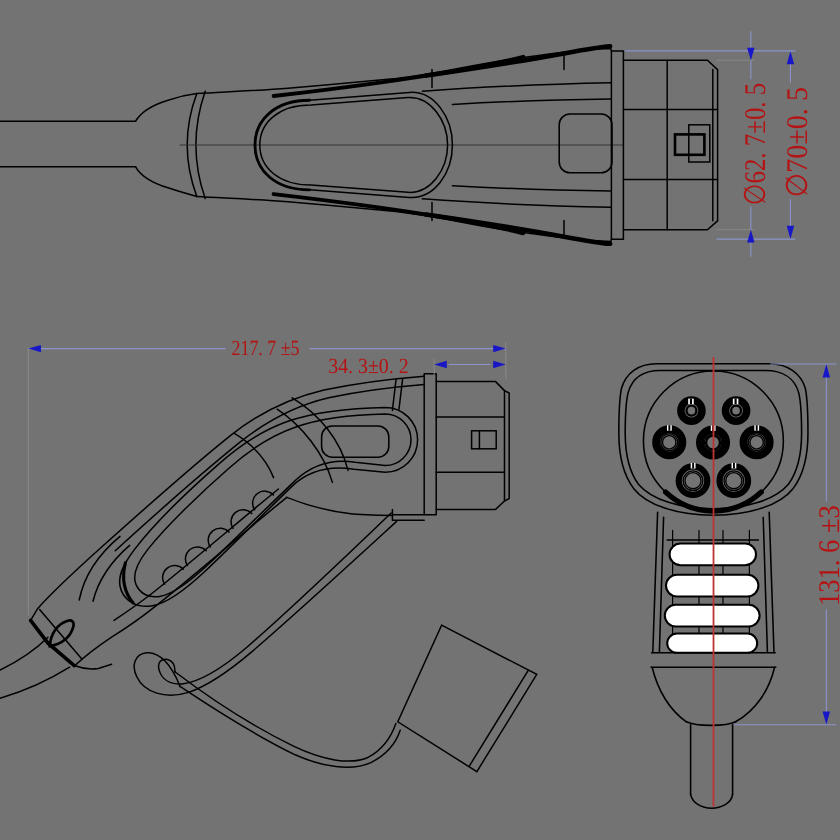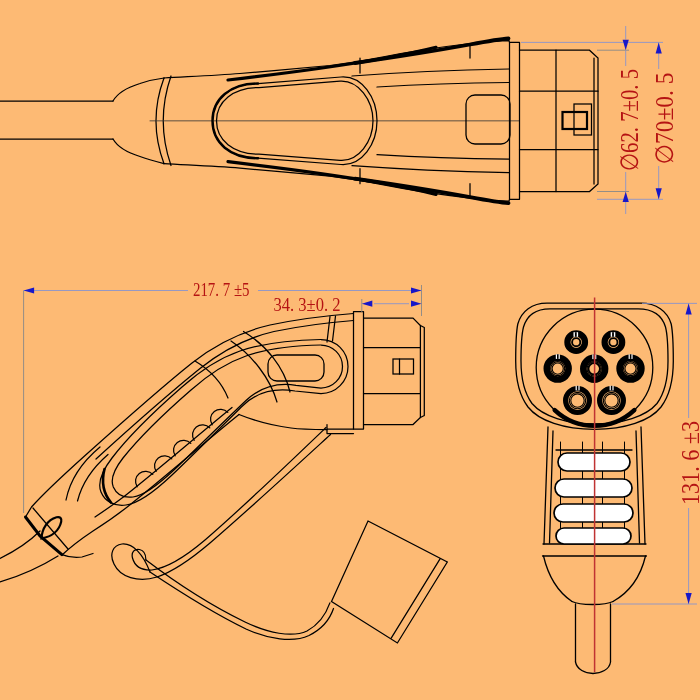--- a/index.html
+++ b/index.html
@@ -1,16 +1,16 @@
 <!DOCTYPE html>
 <html><head>
 <meta charset="utf-8">
 <style>
   html,body{margin:0;padding:0;background:#fff;}
-  #page{width:700px;height:700px;position:relative;background:#fdba74;overflow:hidden;}
+  #page{width:700px;height:700px;position:relative;background:#737373;overflow:hidden;}
   svg{position:absolute;top:0;left:0;}
   text{font-family:"Liberation Serif", serif;fill:#b51313;}
 </style>
 </head>
 <body>
 <div id="page">
 <svg width="700" height="700" viewBox="0 0 700 700">
 <g id="viewA" fill="none" stroke="#000" stroke-width="1.25" stroke-linecap="round">
 
   <path d="M0,101 H113 M0,139 H113"></path>

